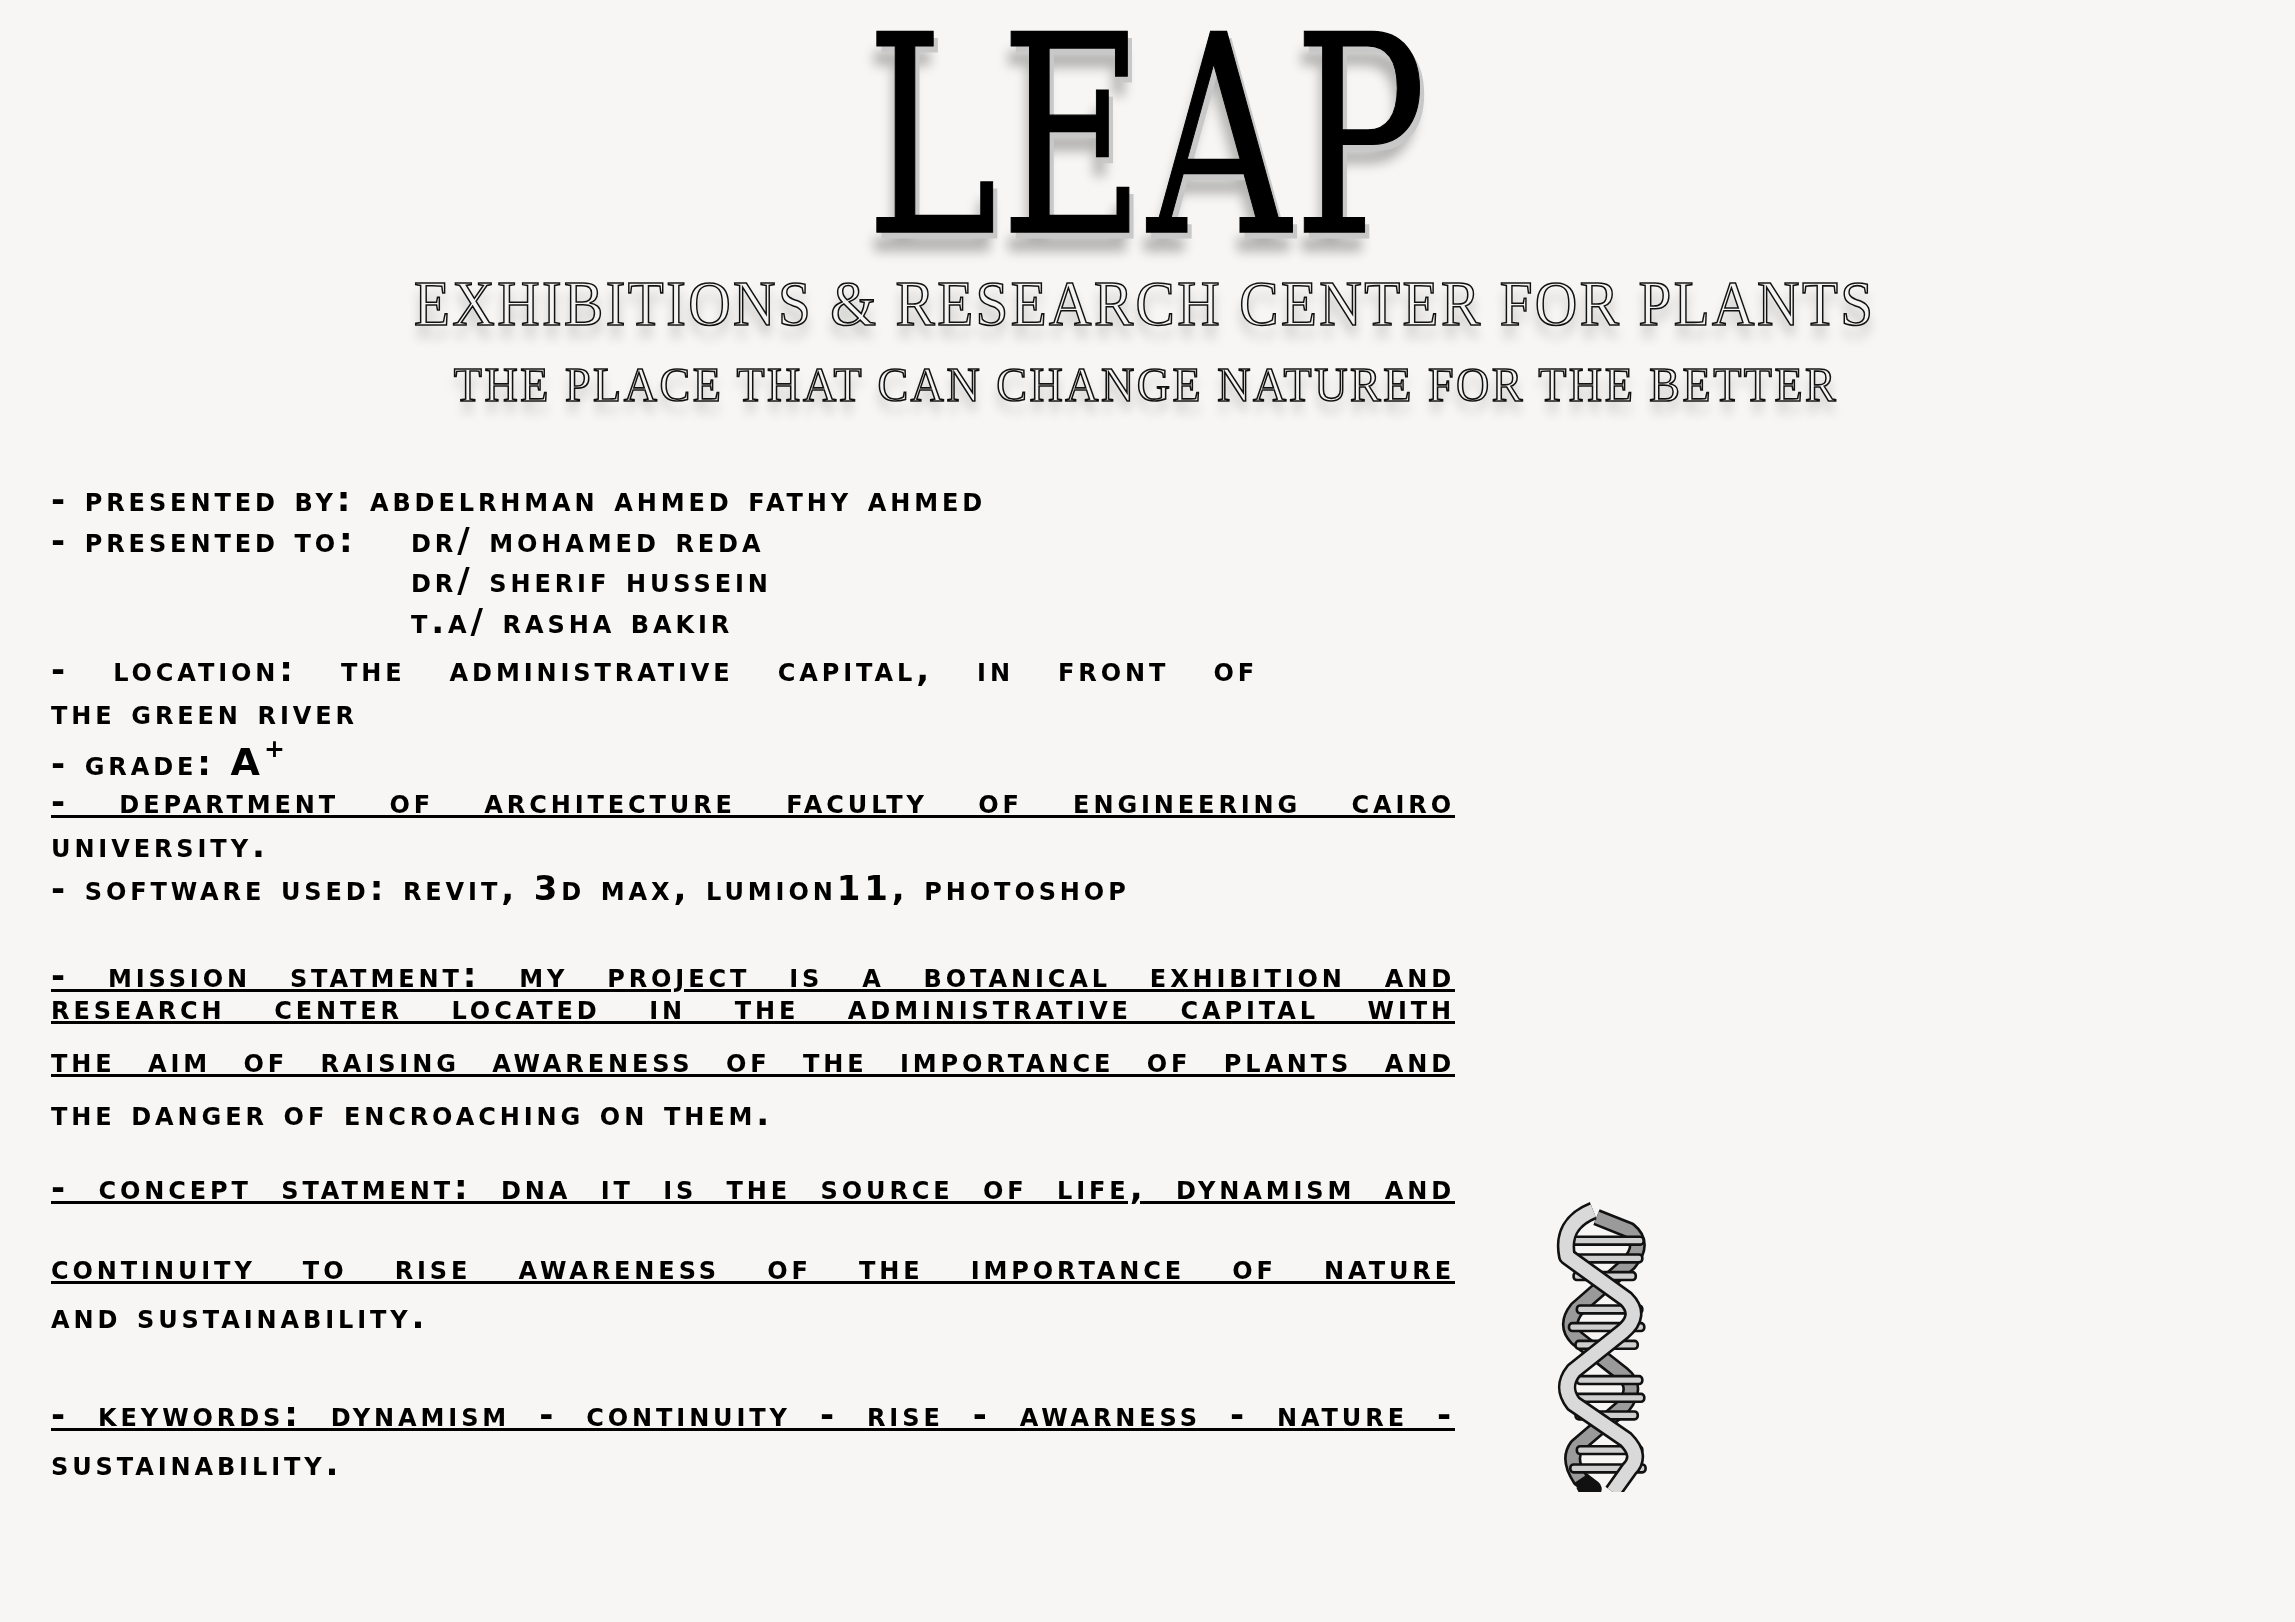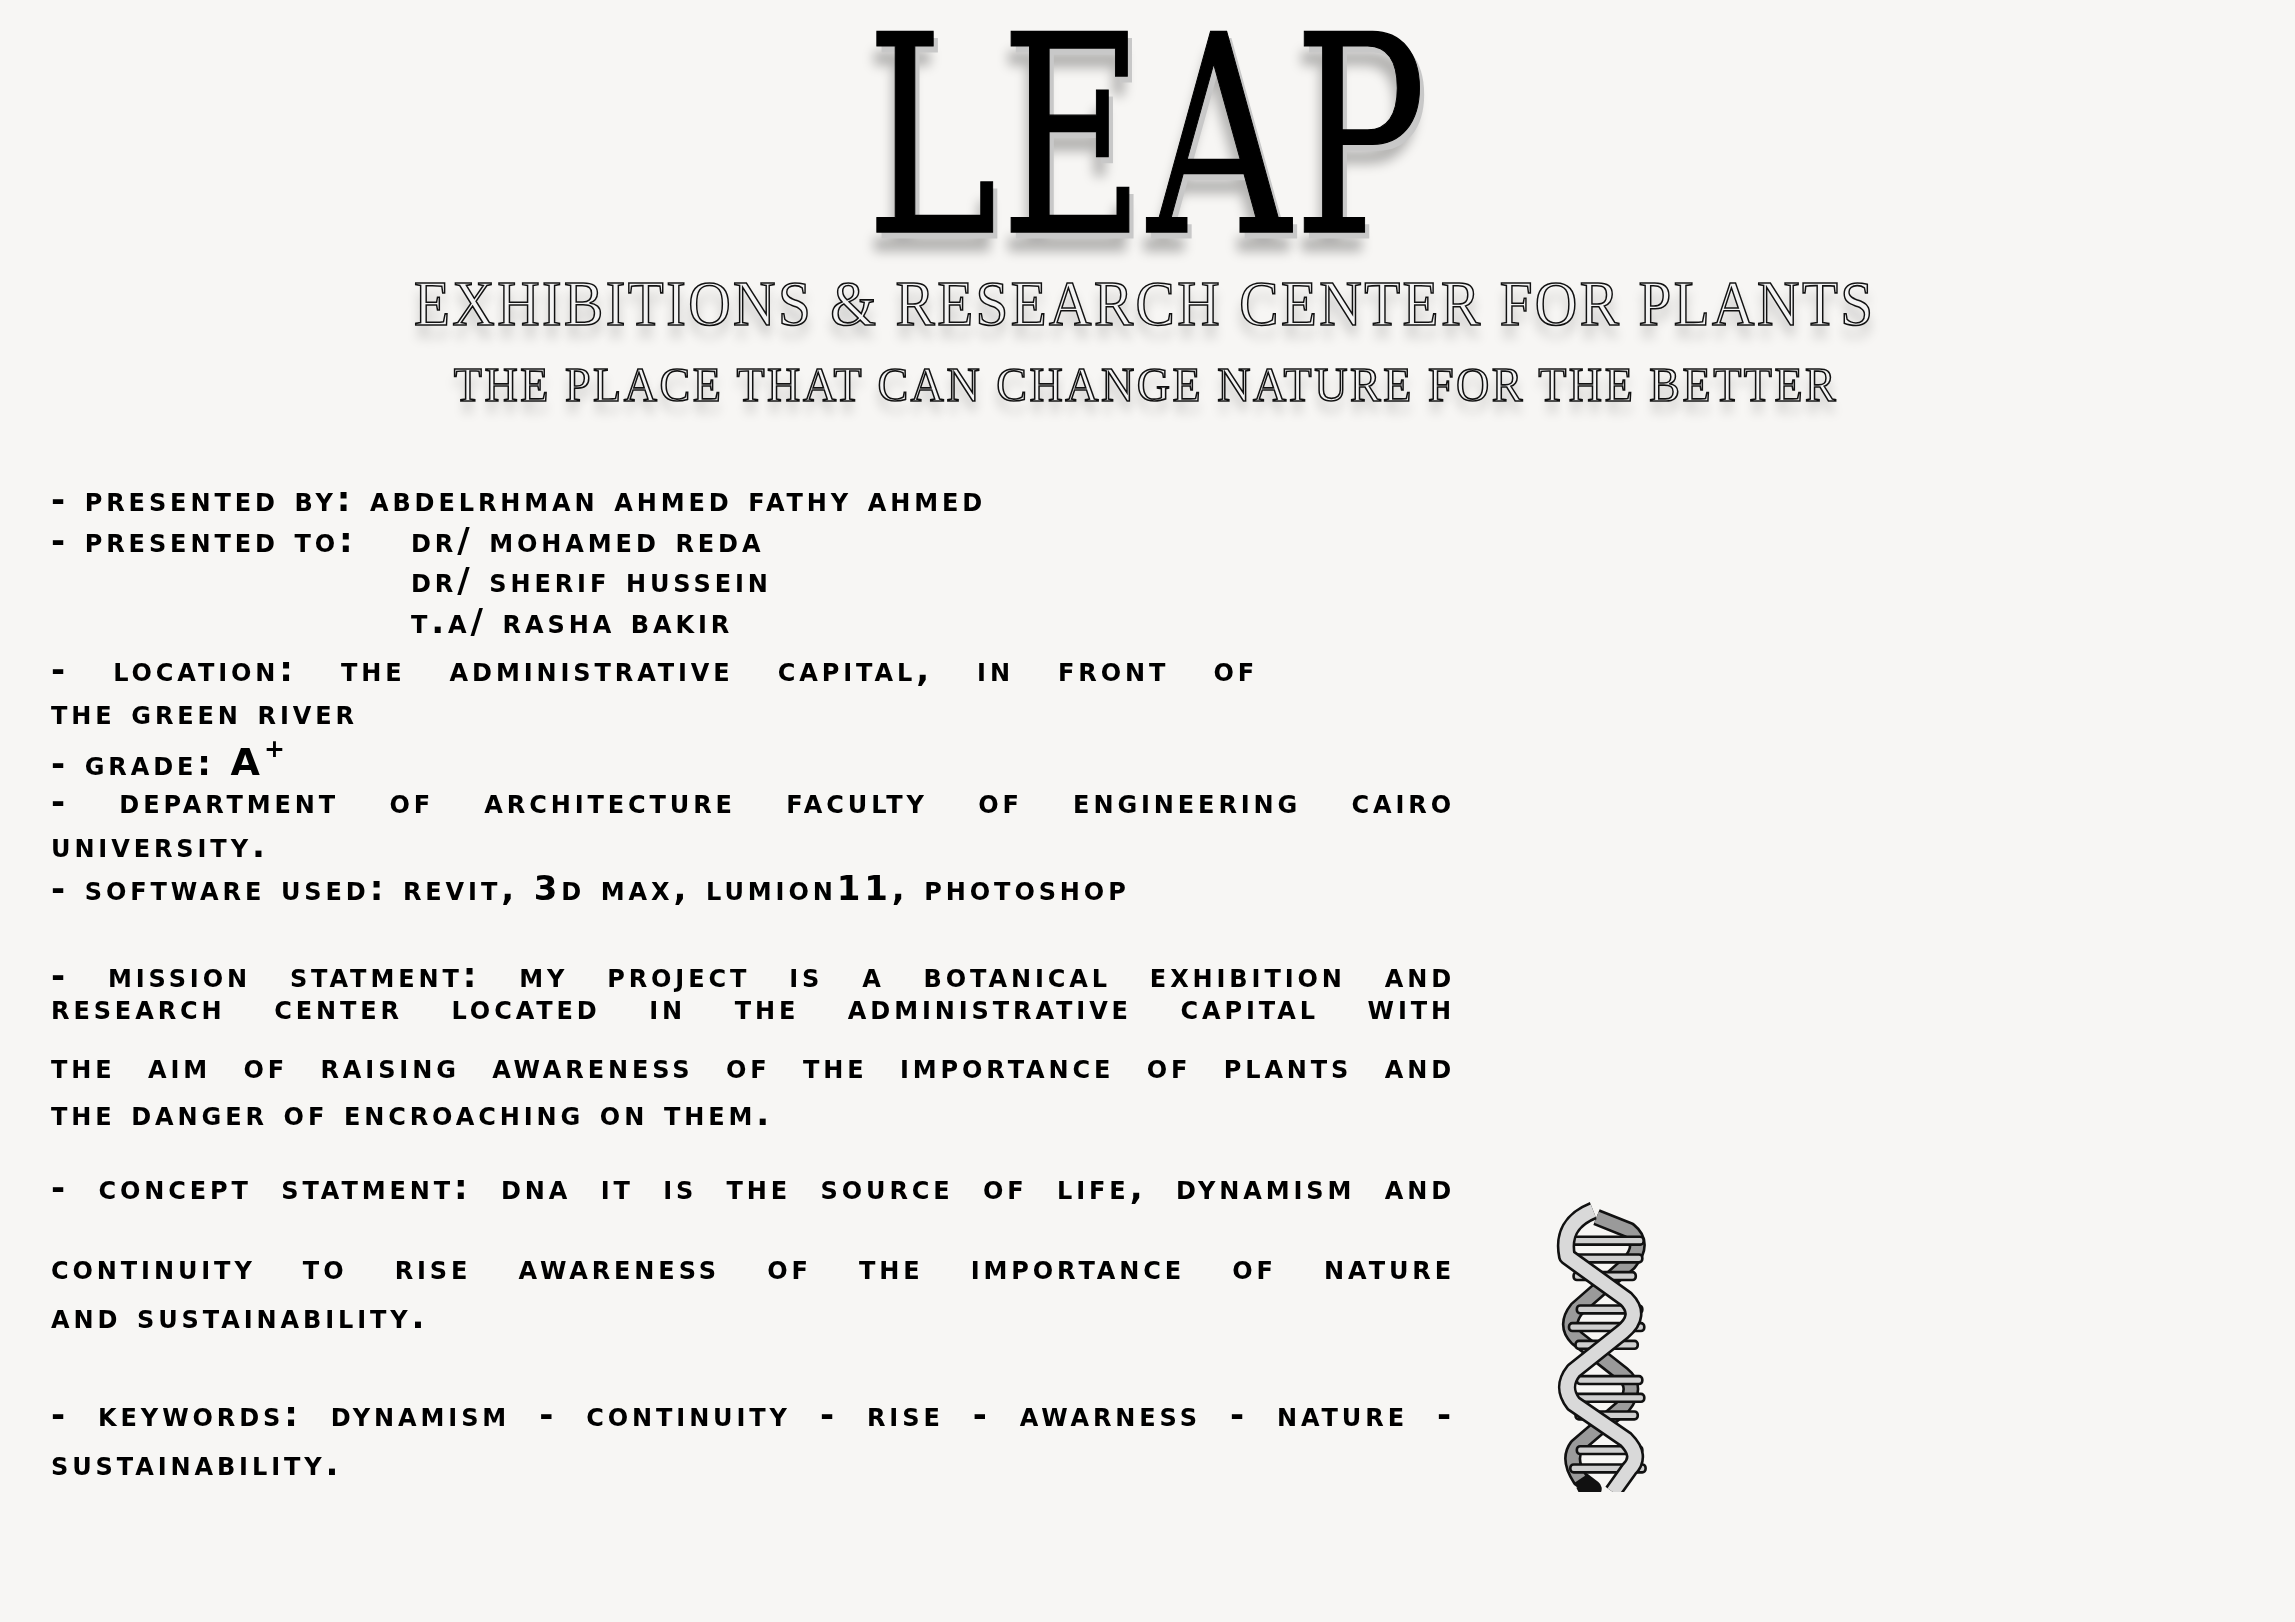--- a/index.html
+++ b/index.html
@@ -83,20 +83,21 @@
     .line {
       position: absolute;
       left: 0;
       white-space: nowrap;
     }
     .justify {
       width: 1404px;
       text-align: justify;
       text-align-last: justify;
       white-space: normal;
+      text-decoration: underline;
     }
     .indent-names { left: 360px; }
 
     .grade-value {
       font-variant: normal;
       text-transform: none;
       font-size: 38px;
     }
     .grade-value sup {
       font-size: 25px;
@@ -144,21 +145,21 @@
     <span class="grade-value"><span>A</span><sup>+</sup></span>
   </div>
 
   <div class="line justify" style="top:302px;">- Department of architecture faculty of engineering cairo</div>
   <div class="line" style="top:346px;text-align:center;">university.</div>
 
   <div class="line" style="top:389px;">- software used: revit, 3d max, lumion11, photoshop</div>
 
   <div class="line justify" style="top:476px;">- mission statment: My Project is a botanical exhibition and</div>
   <div class="line justify" style="top:508px;">research center located in the Administrative Capital with</div>
-  <div class="line justify" style="top:561px;margin-top:6px;">the aim of raising awareness of the importance of plants and</div>
+  <div class="line justify" style="top:561px;">the aim of raising awareness of the importance of plants and</div>
   <div class="line" style="top:614px;">the danger of encroaching on them.</div>
 
   <div class="line justify" style="top:688px;">- concept statment: dna It is the source of life, dynamism and</div>
   <div class="line justify" style="top:768px;">continuity to rise awareness of the importance of nature</div>
   <div class="line" style="top:817px;">and sustainability.</div>
 
   <div class="line justify" style="top:915px;">- keywords: dynamism - continuity - rise - awarness - nature -</div>
   <div class="line" style="top:964px;">sustainability.</div>
 </div>
 

